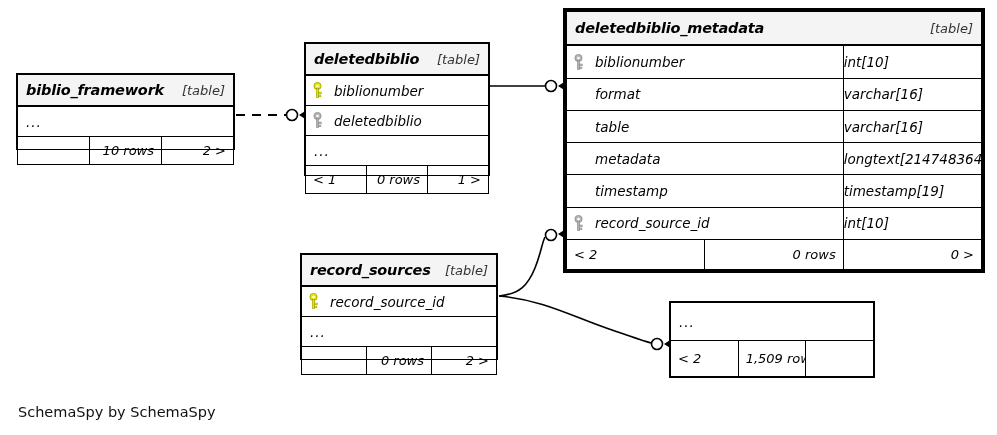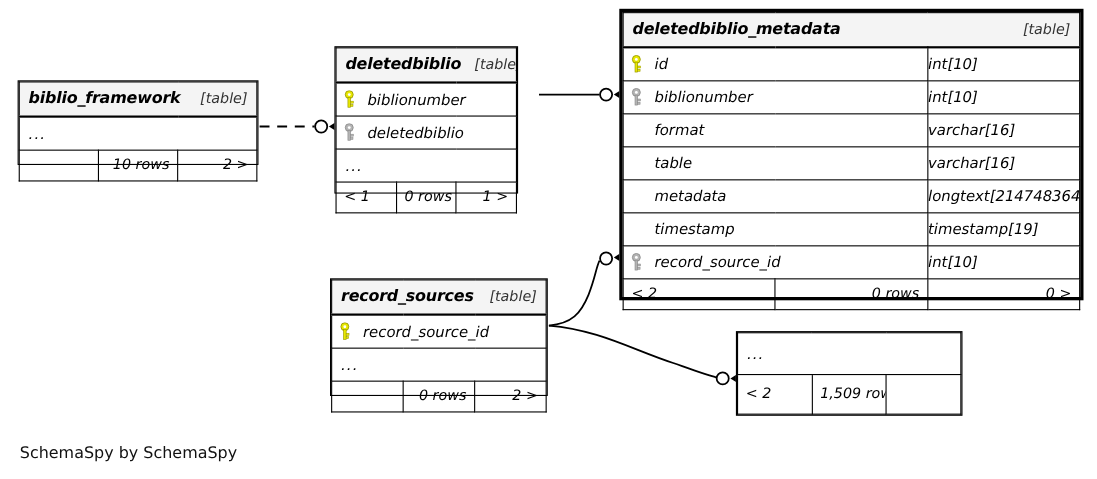--- a/index.html
+++ b/index.html
@@ -179,21 +179,21 @@
       </tr>
       <tr class="ftr">
         <td class="f-left" style="width:33%"></td>
         <td class="f-mid" style="width:40%">10 rows</td>
         <td class="f-right" style="width:27%">2 &gt;</td>
       </tr>
     </tbody>
       </table>
   </div>
 
-  <div class="entity" style="left:304px; top:42px; width:167px; height:134px;">
+  <div class="entity" style="left:304px; top:42px; width:186px; height:134px;">
     <table>
       <tbody>
           <tr class="hdr">
         <td colspan="3">
           <div class="hdr-inner">
             <span class="tbl-name">deletedbiblio</span>
             <span class="tbl-tag">[table]</span>
           </div>
         </td>
       </tr>
@@ -246,37 +246,20 @@
       <tbody>
           <tr class="hdr">
         <td colspan="3">
           <div class="hdr-inner">
             <span class="tbl-name">deletedbiblio_metadata</span>
             <span class="tbl-tag">[table]</span>
           </div>
         </td>
       </tr>
 
-      <tr>
-        <td class="col-name" colspan="2" style="width:59%">
-          <div class="col-name-inner">
-            <span class="keyslot">
-              <svg class="keyicon" width="11" height="17" viewBox="0 0 11 17">
-                <circle cx="5.5" cy="4" r="3.6" fill="#e8e800" stroke="#9a9a00" stroke-width="0.8"></circle>
-                <circle cx="5.5" cy="4" r="1.3" fill="#ffffff"></circle>
-                <rect x="4.3" y="6.5" width="2.4" height="9" fill="#e8e800" stroke="#9a9a00" stroke-width="0.6"></rect>
-                <rect x="6.7" y="10" width="2.6" height="1.8" fill="#e8e800" stroke="#9a9a00" stroke-width="0.5"></rect>
-                <rect x="6.7" y="13" width="2.2" height="1.8" fill="#e8e800" stroke="#9a9a00" stroke-width="0.5"></rect>
-              </svg>
-            </span>
-            <span class="col-label">id</span>
-          </div>
-        </td>
-        <td class="col-type" style="width:41%">int[10]</td>
-      </tr>
 
       <tr>
         <td class="col-name" colspan="2">
           <div class="col-name-inner">
             <span class="keyslot">
               <svg class="keyicon" width="11" height="17" viewBox="0 0 11 17">
                 <circle cx="5.5" cy="4" r="3.6" fill="#b4b4b4" stroke="#8c8c8c" stroke-width="0.8"></circle>
                 <circle cx="5.5" cy="4" r="1.3" fill="#ffffff"></circle>
                 <rect x="4.3" y="6.5" width="2.4" height="9" fill="#b4b4b4" stroke="#8c8c8c" stroke-width="0.6"></rect>
                 <rect x="6.7" y="10" width="2.6" height="1.8" fill="#b4b4b4" stroke="#8c8c8c" stroke-width="0.5"></rect>

